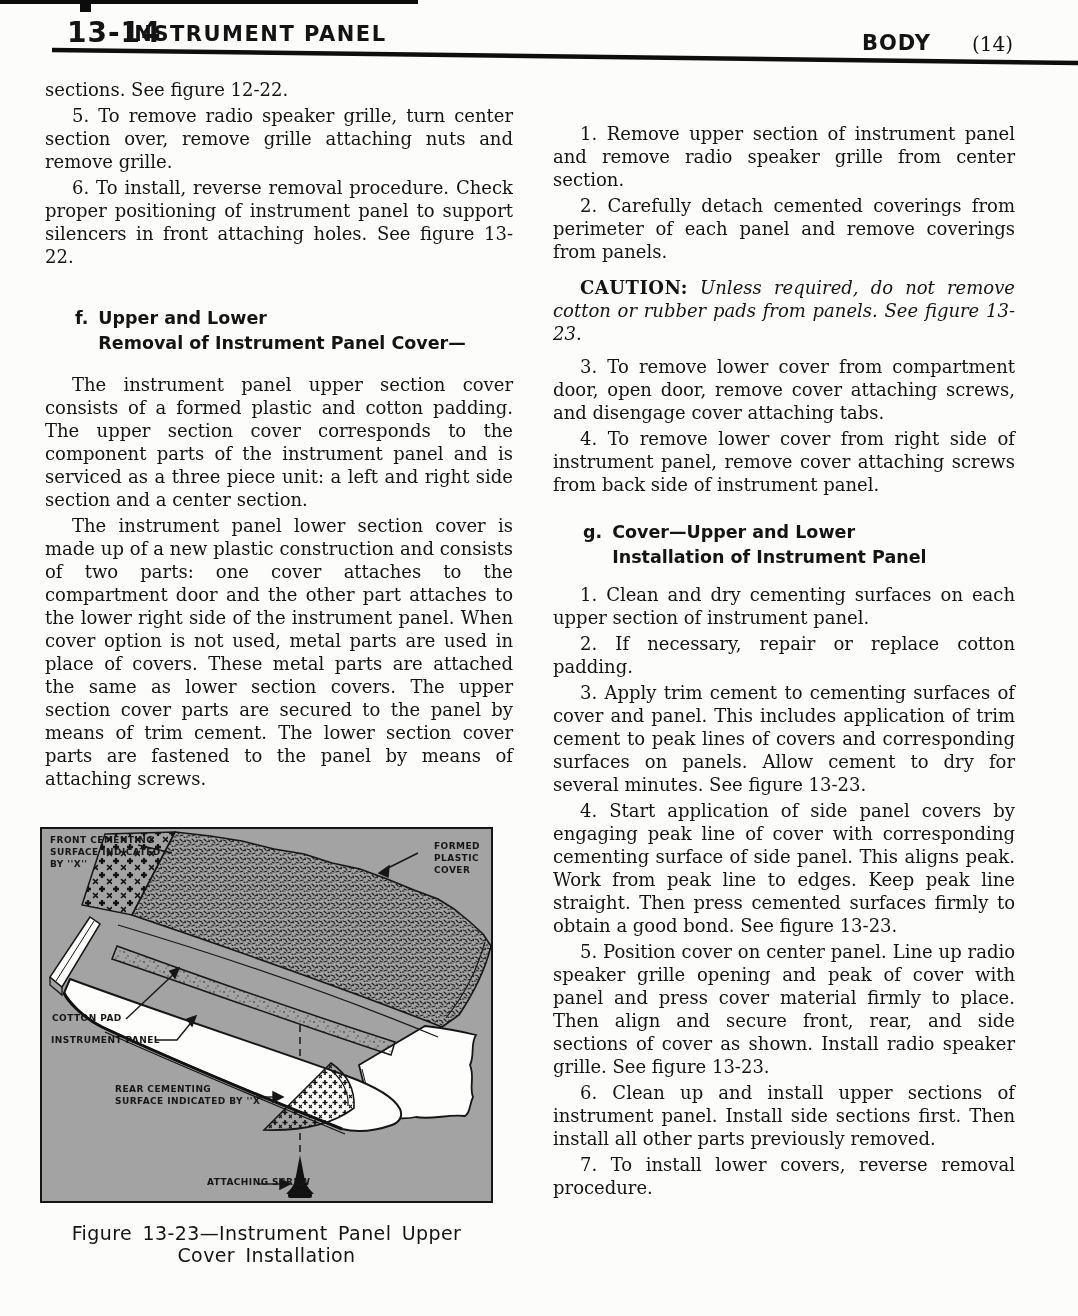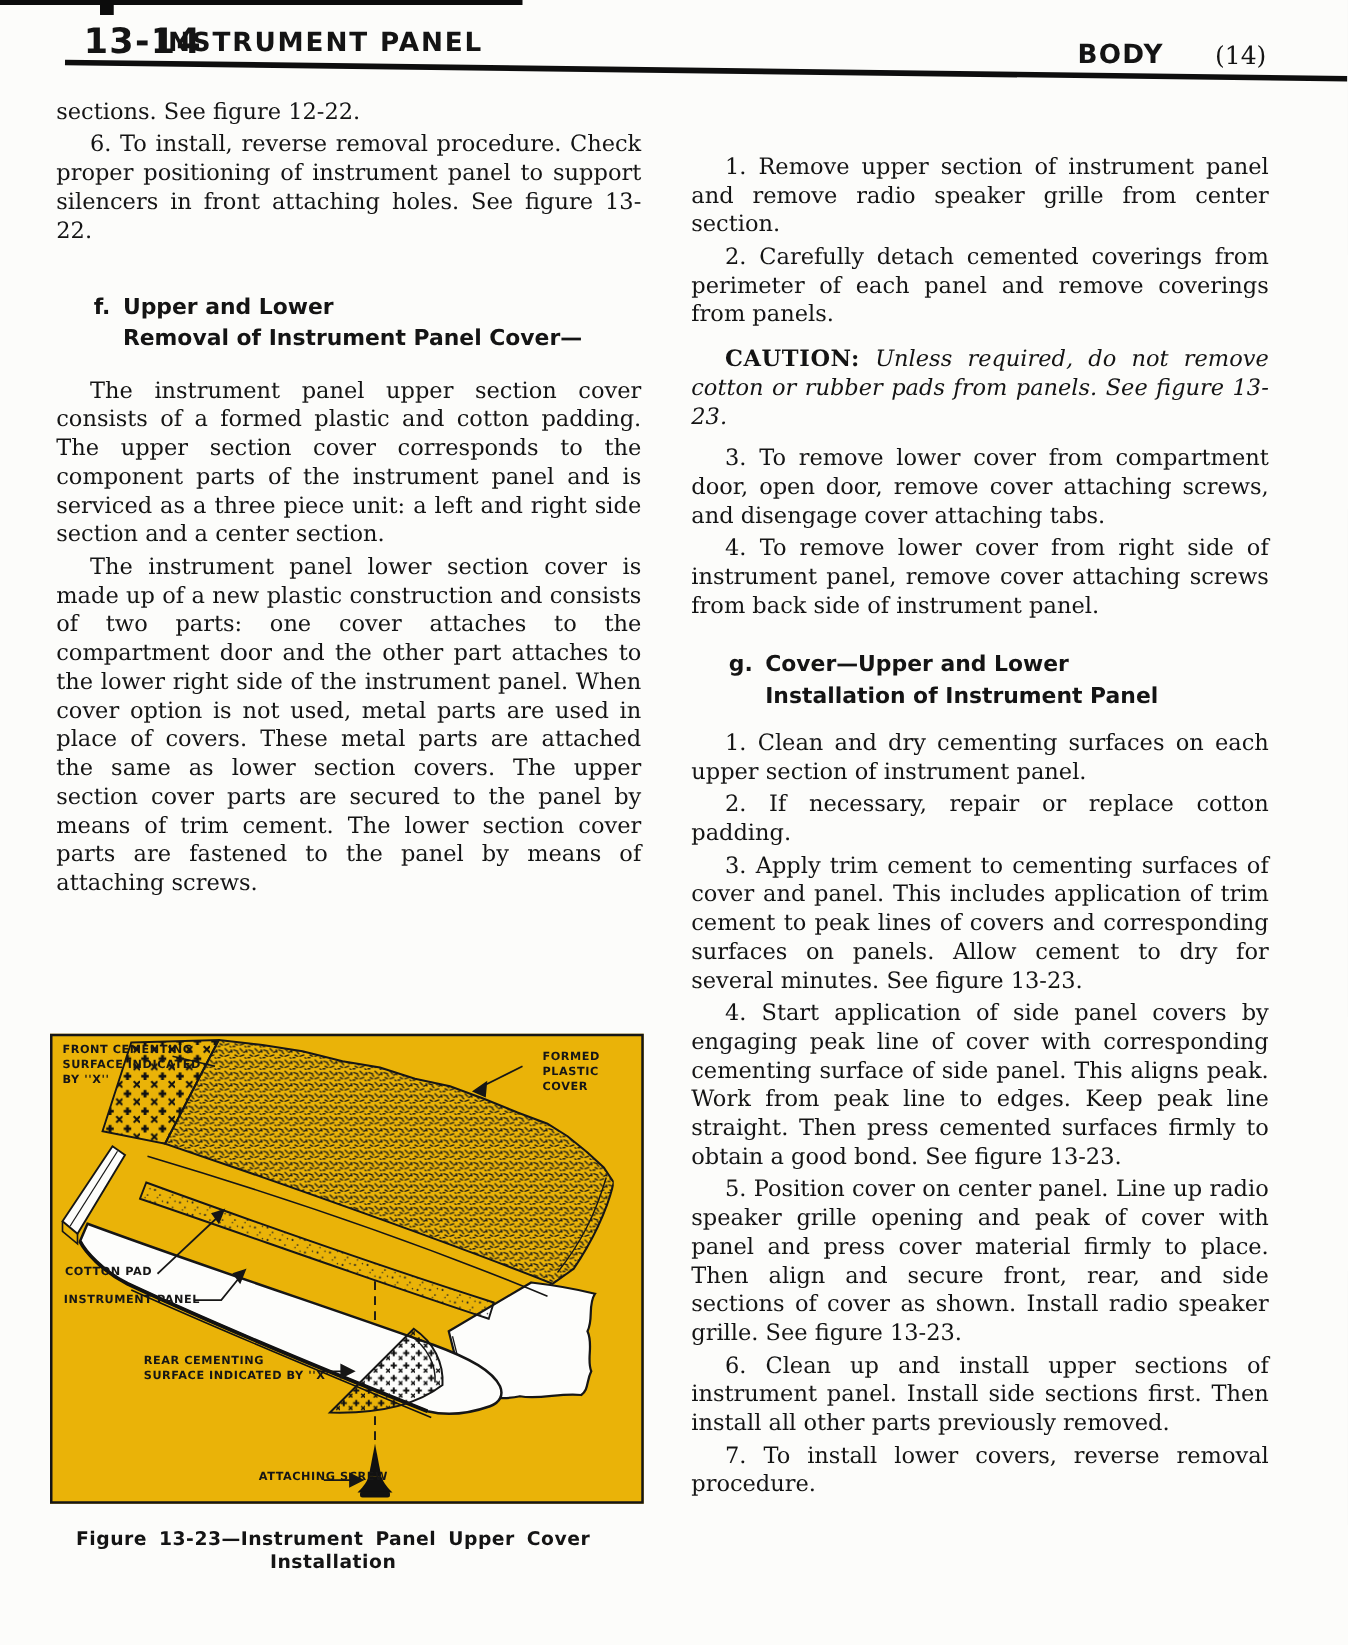--- a/index.html
+++ b/index.html
@@ -29,51 +29,52 @@
   .caution .c-text{font-style:italic;}
 
   .subhead{display:flex;gap:10px;padding-left:30px;margin-top:38px;margin-bottom:17px;
            font-family:"DejaVu Sans",sans-serif;font-weight:700;font-size:17.5px;line-height:25px;text-align:left;}
   .col-right .subhead{margin-top:24px;margin-bottom:13px;}
   .sh-letter{flex:0 0 auto;}
   .sh-line{display:block;}
 
   
   .figure-wrap{position:absolute;left:40px;top:827px;width:453px;}
-  .figure-box{position:relative;width:449px;height:372px;border:2px solid #161616;background:#eab308;padding-left:22px;}
+  .figure-box{position:relative;width:449px;height:372px;border:2px solid #161616;background:#a3a3a3;}
   .figure-box svg{position:absolute;left:0;top:0;}
   .fl{position:absolute;font-family:"DejaVu Sans",sans-serif;font-weight:700;font-size:9px;line-height:12px;
       letter-spacing:.45px;white-space:pre-line;color:#161616;}
   .fl-front{left:8px;top:5px;}
   .fl-formed{left:369px;top:11px;margin-left:23px;}
   .fl-cotton{left:10px;top:183px;}
   .fl-panel{left:9px;top:205px;}
   .fl-rear{left:73px;top:254px;}
   .fl-screw{left:119px;top:347px;margin-left:46px;}
-  .figure-caption{margin-top:19px;text-align:center;font-family:"DejaVu Sans",sans-serif;font-weight:700;
-                  font-size:15px;letter-spacing:.4px;word-spacing:4px;}
+  .figure-caption{margin-top:19px;text-align:center;font-family:"DejaVu Sans",sans-serif;font-weight:400;
+                  font-size:19px;letter-spacing:.4px;word-spacing:4px;}
 </style>
 </head>
 <body>
 
 <div class="page">
 
   <div class="top-artifact"></div>
   <div class="top-artifact2"></div>
 
   <span class="h-code">13-14</span>
   <span class="h-title">INSTRUMENT PANEL</span>
   <span class="h-body">BODY</span>
   <span class="h-page">(14)</span>
   <svg class="rule-svg">
     <line x1="52" y1="50" x2="1078" y2="63" stroke="#0e0e0e" stroke-width="4.5"></line>
   </svg>
 
   <div class="col col-left">
     <p class="flush">sections. See figure 12-22.</p>
+    <p class="ind">5. To remove radio speaker grille, turn center section over, remove grille attaching nuts and remove grille.</p>
     <p class="ind">6. To install, reverse removal procedure. Check proper positioning of instrument panel to support silencers in front attaching holes. See figure 13-22.</p>
     <div class="subhead">
       <span class="sh-letter">f.</span>
       <span class="sh-text">
         <span class="sh-line">Upper and Lower</span>
         <span class="sh-line">Removal of Instrument Panel Cover—</span>
       </span>
     </div>
     <p class="ind">The instrument panel upper section cover consists of a formed plastic and cotton padding. The upper section cover corresponds to the component parts of the instrument panel and is serviced as a three piece unit: a left and right side section and a center section.</p>
     <p class="ind">The instrument panel lower section cover is made up of a new plastic construction and consists of two parts: one cover attaches to the compartment door and the other part attaches to the lower right side of the instrument panel. When cover option is not used, metal parts are used in place of covers. These metal parts are attached the same as lower section covers. The upper section cover parts are secured to the panel by means of trim cement. The lower section cover parts are fastened to the panel by means of attaching screws.</p>

